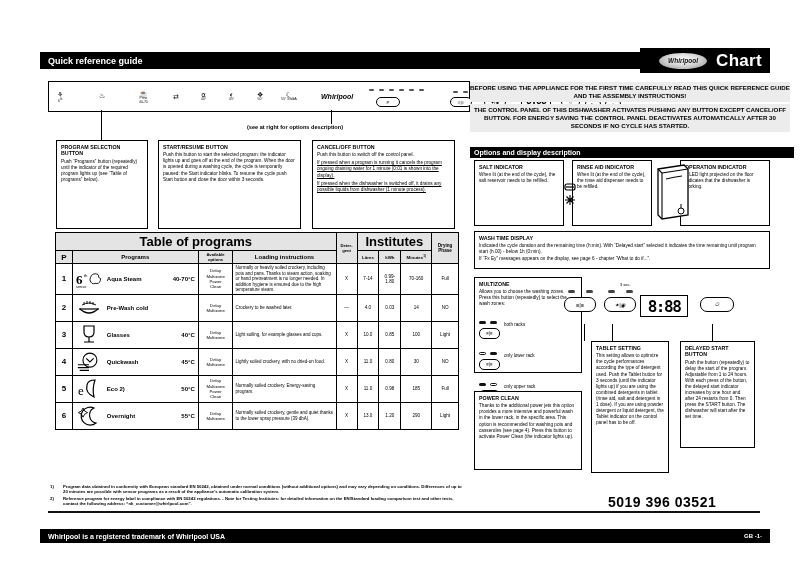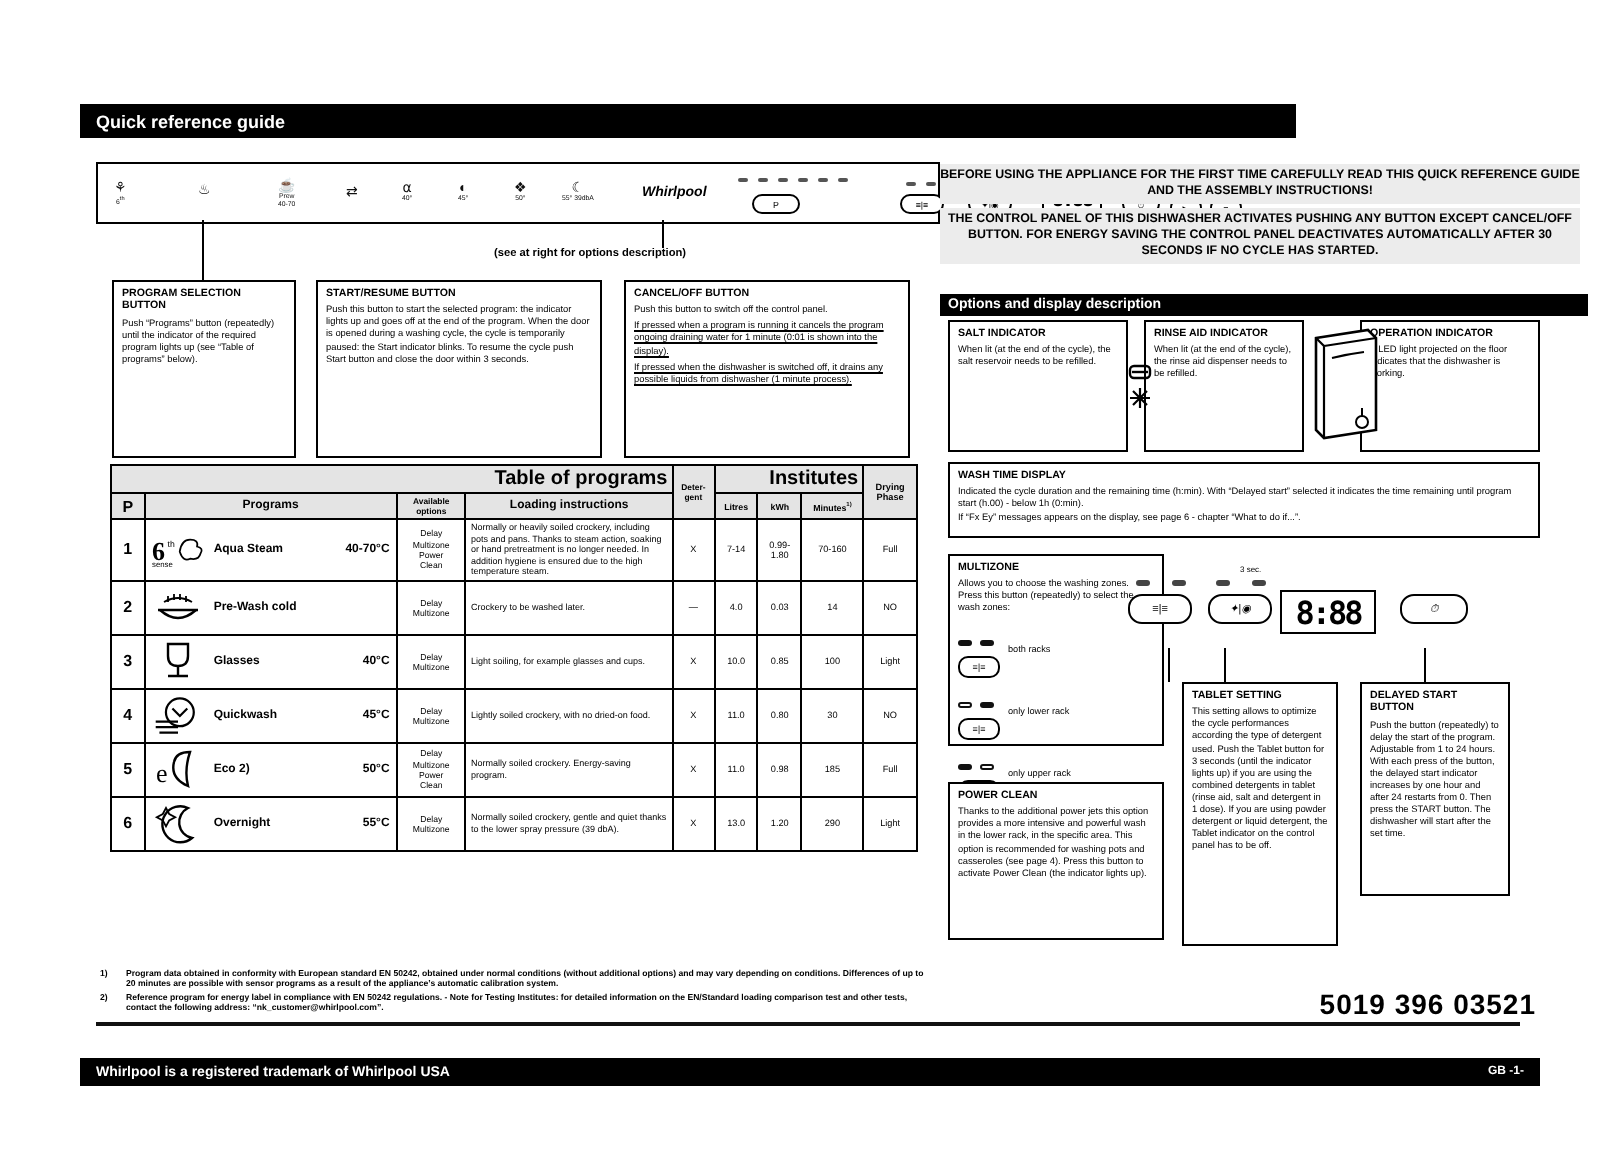--- a/index.html
+++ b/index.html
@@ -74,49 +74,53 @@
   .zrow{display:flex;align-items:center;gap:4px;margin-top:2px;}
   .zpill{border:1px solid #000;border-radius:5px;width:19px;height:9px;display:flex;align-items:center;
          justify-content:center;font-size:4.5px;font-style:italic;}
   .dotOn{width:7px;height:3px;background:#111;border-radius:1.5px;display:inline-block;}
   .dotOff{width:7px;height:3px;background:#fff;border:.8px solid #111;border-radius:1.5px;display:inline-block;box-sizing:border-box;}
 
   
   #tbl{position:absolute;left:55px;top:232px;width:404px;border-collapse:collapse;}
   #tbl td,#tbl th{border:.9px solid #000;padding:1px 2px;font-size:4.6px;vertical-align:middle;}
   #tbl .hd{background:#e4e4e4;text-align:center;font-weight:bold;}
-  #tbl .big{font-size:10px;text-align:right;}
+  #tbl .big{font-size:13px;}
   #tbl .md{font-size:6px;}
   #tbl .pnum{font-size:8px;font-weight:bold;text-align:center;width:12px;}
   #tbl .pname{font-weight:bold;font-size:6px;}
   #tbl .temp{font-weight:bold;font-size:6px;text-align:right;}
   #tbl .ctr{text-align:center;}
   #tbl .opt{text-align:center;font-size:4.3px;line-height:1.22;}
   #tbl .load{font-size:4.5px;line-height:1.24;}
   #tbl .progcell{padding:2px 3px;}
   .progflex{display:flex;align-items:center;gap:5px;}
   .picon{width:26px;height:22px;display:flex;align-items:center;justify-content:center;}
 
   
   #fnotes{position:absolute;left:50px;top:484px;width:415px;font-size:4.3px;line-height:1.25;font-weight:bold;}
   .fn{display:flex;gap:4px;margin-bottom:1px;}
   .fn b{flex:0 0 9px;}
-  #code{position:absolute;left:608px;top:494px;width:160px;text-align:right;font-size:14px;font-weight:bold;letter-spacing:.5px;}
+  #code{position:absolute;left:608px;top:494px;width:160px;font-size:14px;font-weight:bold;letter-spacing:.5px;}
   #footbar{position:absolute;left:40px;top:529px;width:722px;height:14px;padding-left:8px;font-size:7px;}
   #gb{position:absolute;left:700px;top:529px;width:62px;height:14px;background:#000;color:#fff;
       display:flex;align-items:center;justify-content:flex-end;padding-right:6px;font-size:6px;font-weight:bold;}
   #hr1{position:absolute;left:48px;top:511px;width:712px;height:2px;background:#111;}
 </style>
 </head>
 <body>
 
 <div class="page">
 
   <div class="blackbar" id="hdr-left">
     <span>Quick reference guide</span>
+  </div>
+  <div id="hdr-right">
+    <span class="wp-logo" style="width:48px;height:16px;font-size:6.5px;line-height:16px;margin-right:9px;">Whirlpool</span>
+    <span class="chart">Chart</span>
   </div>
 
   <div id="panel">
     <div class="inner">
       <div class="pico" style="left:8px;top:9px;"><span class="g">⚘</span>6<sup>th</sup></div>
       <div class="pico" style="left:50px;top:10px;">
           <span class="g">♨</span>
         </div>
       <div class="pico" style="left:90px;top:8px;"><span class="g">☕</span>Prew<br>40-70</div>
       <div class="pico" style="left:124px;top:11px;">

